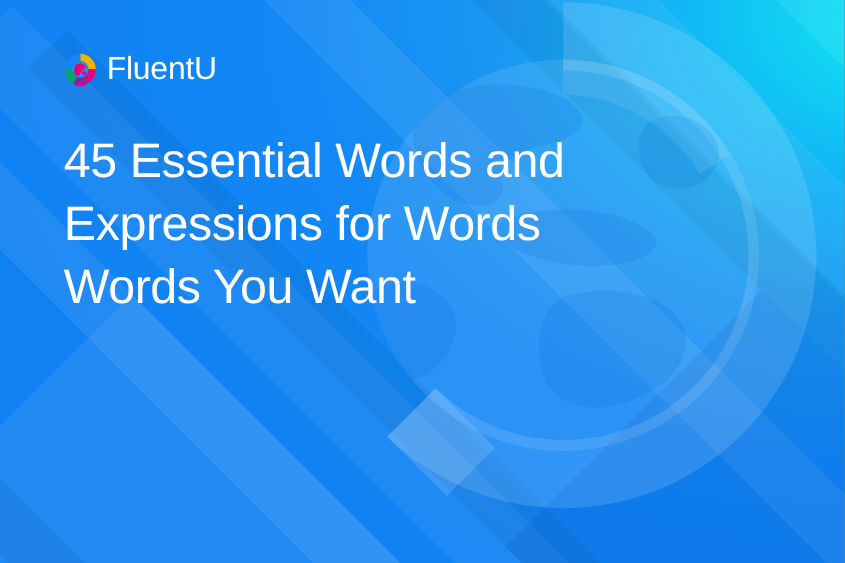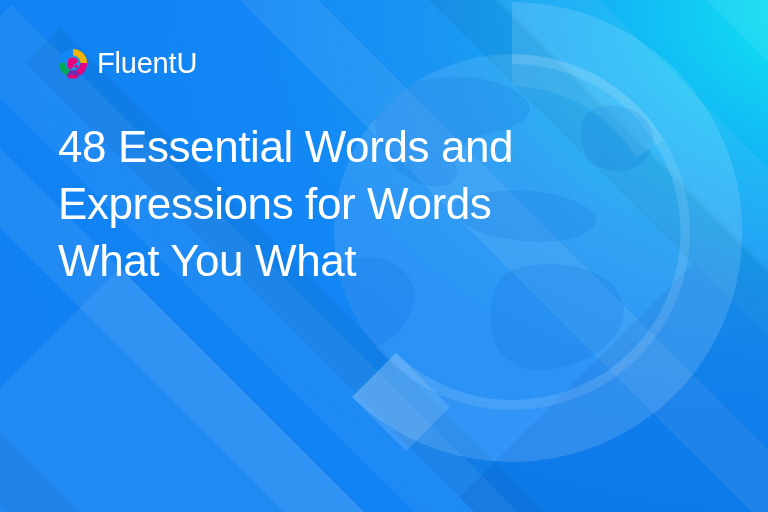--- a/index.html
+++ b/index.html
@@ -217,19 +217,19 @@
 
           <path d="M29 48 L35 48 L34 58 L30 58 Z" fill="#6f2da8"></path>
           <ellipse cx="32" cy="61" rx="11" ry="4" fill="#e6007e"></ellipse>
         </svg>
       </span>
       <span class="brand-name">FluentU</span>
     </div>
 
 
     <h2 class="subhead">
-      <span class="ln">48 Essential Words and</span>
+      <span class="ln">45 Essential Words and</span>
       <span class="ln">Expressions for Words</span>
-      <span class="ln">What You What</span>
+      <span class="ln">Words You Want</span>
     </h2>
 
   </div>
 </div>
 
 </body></html>

